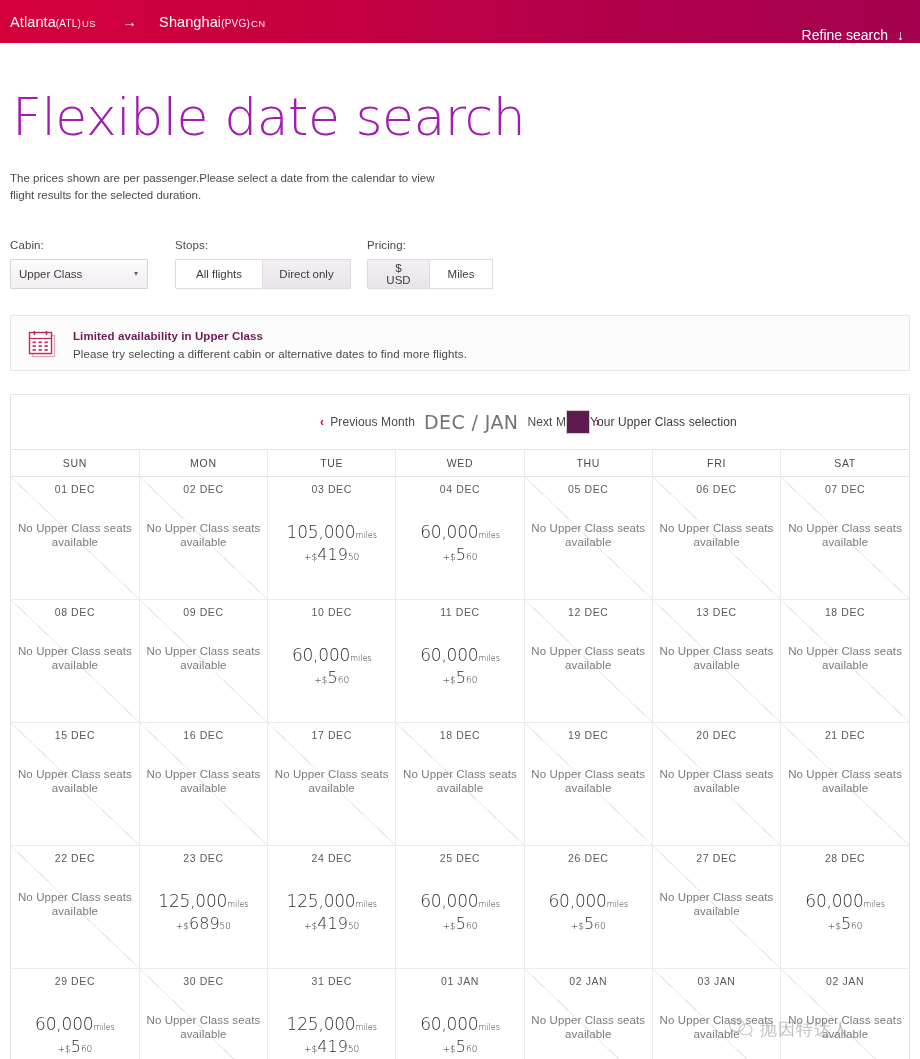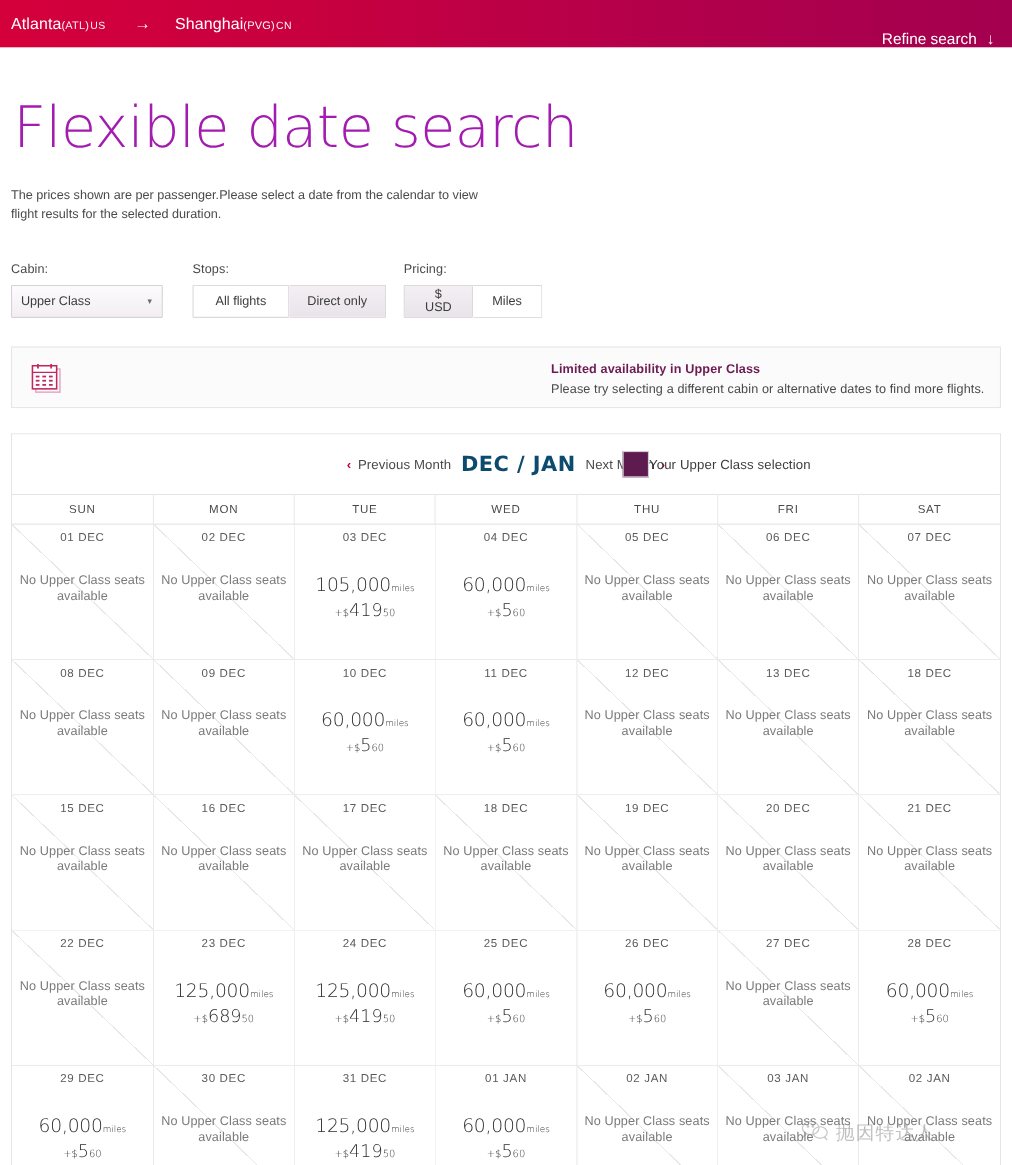--- a/index.html
+++ b/index.html
@@ -114,21 +114,20 @@
 
   
   .notice {
     margin-top: 26px;
     border: 1px solid #e8e5e8;
     background: #fcfbfc;
     display: flex;
     align-items: flex-start;
     padding: 14px 14px 15px 16px;
     height: 56px;
-    justify-content: space-between;
   }
   .notice-icon { width: 40px; flex: 0 0 40px; padding-top: 1px; }
   .notice-text { padding-left: 6px; }
   .notice-title {
     font-size: 11.5px;
     font-weight: bold;
     color: #6e1a53;
     margin-bottom: 6px;
     letter-spacing: .1px;
   }
@@ -154,22 +153,22 @@
     color: #4a4a4a;
     cursor: pointer;
     display: flex;
     align-items: center;
     gap: 6px;
     letter-spacing: .1px;
   }
   .nav-chevron { color: #c8003f; font-size: 12px; font-weight: bold; }
   .month-label {
     font-size: 19px;
-    color: #0c4a6e;
-    font-weight: 700;
+    color: #737373;
+    font-weight: 400;
     margin: 0 9px;
     letter-spacing: .4px;
     font-family: "DejaVu Sans", sans-serif;
   }
   .legend {
     position: absolute;
     left: 555px;
     display: flex;
     align-items: center;
   }

